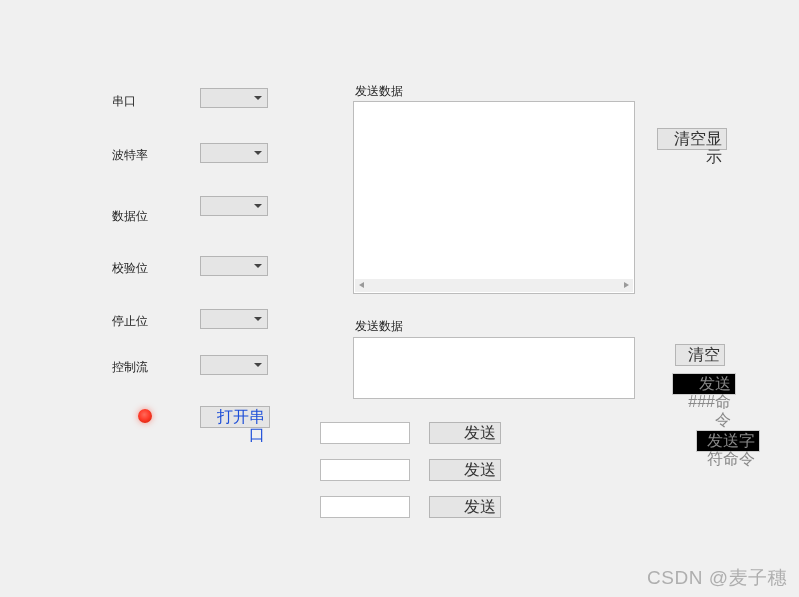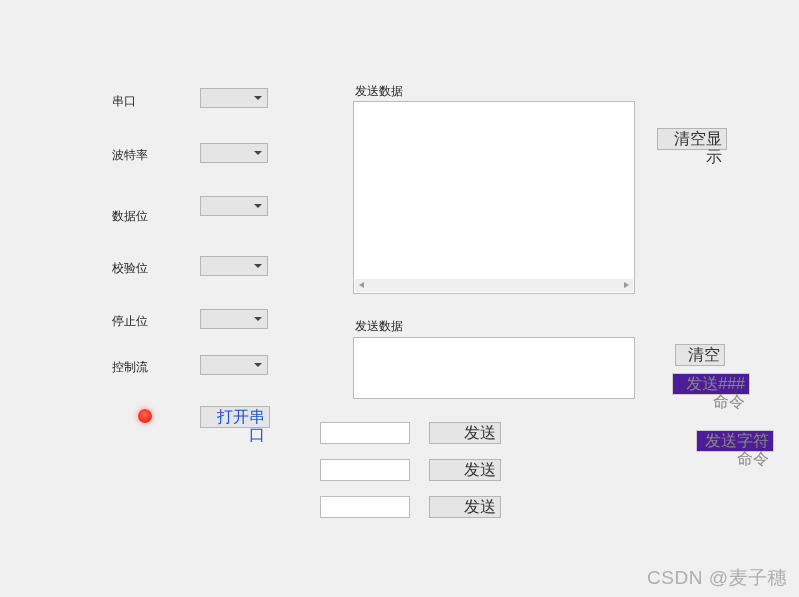--- a/index.html
+++ b/index.html
@@ -58,21 +58,21 @@
     cursor: default;
     font-size: 16px;
     line-height: 18px;
     height: 22px;
     padding: 1px 4px 0 4px;
   }
   .btn-open { color: #1d4ed8; width: 70px; }
   .btn-send { width: 72px; }
   .btn-clear1 { width: 70px; }
   .btn-clear2 { width: 50px; }
-  .btn-faded { width: 78px; border: 1px solid #ccc; background: #4c1d95; color: #888; }
+  .btn-faded { width: 64px; border: 1px solid #ccc; background: #000000; color: #888; }
   .textarea-box {
     position: absolute;
     background: #fff;
     border: 1px solid #bcbcbc;
   }
   .recv-box {
     position: absolute;
     background: #fff;
     border: 1px solid #bcbcbc;
   }

